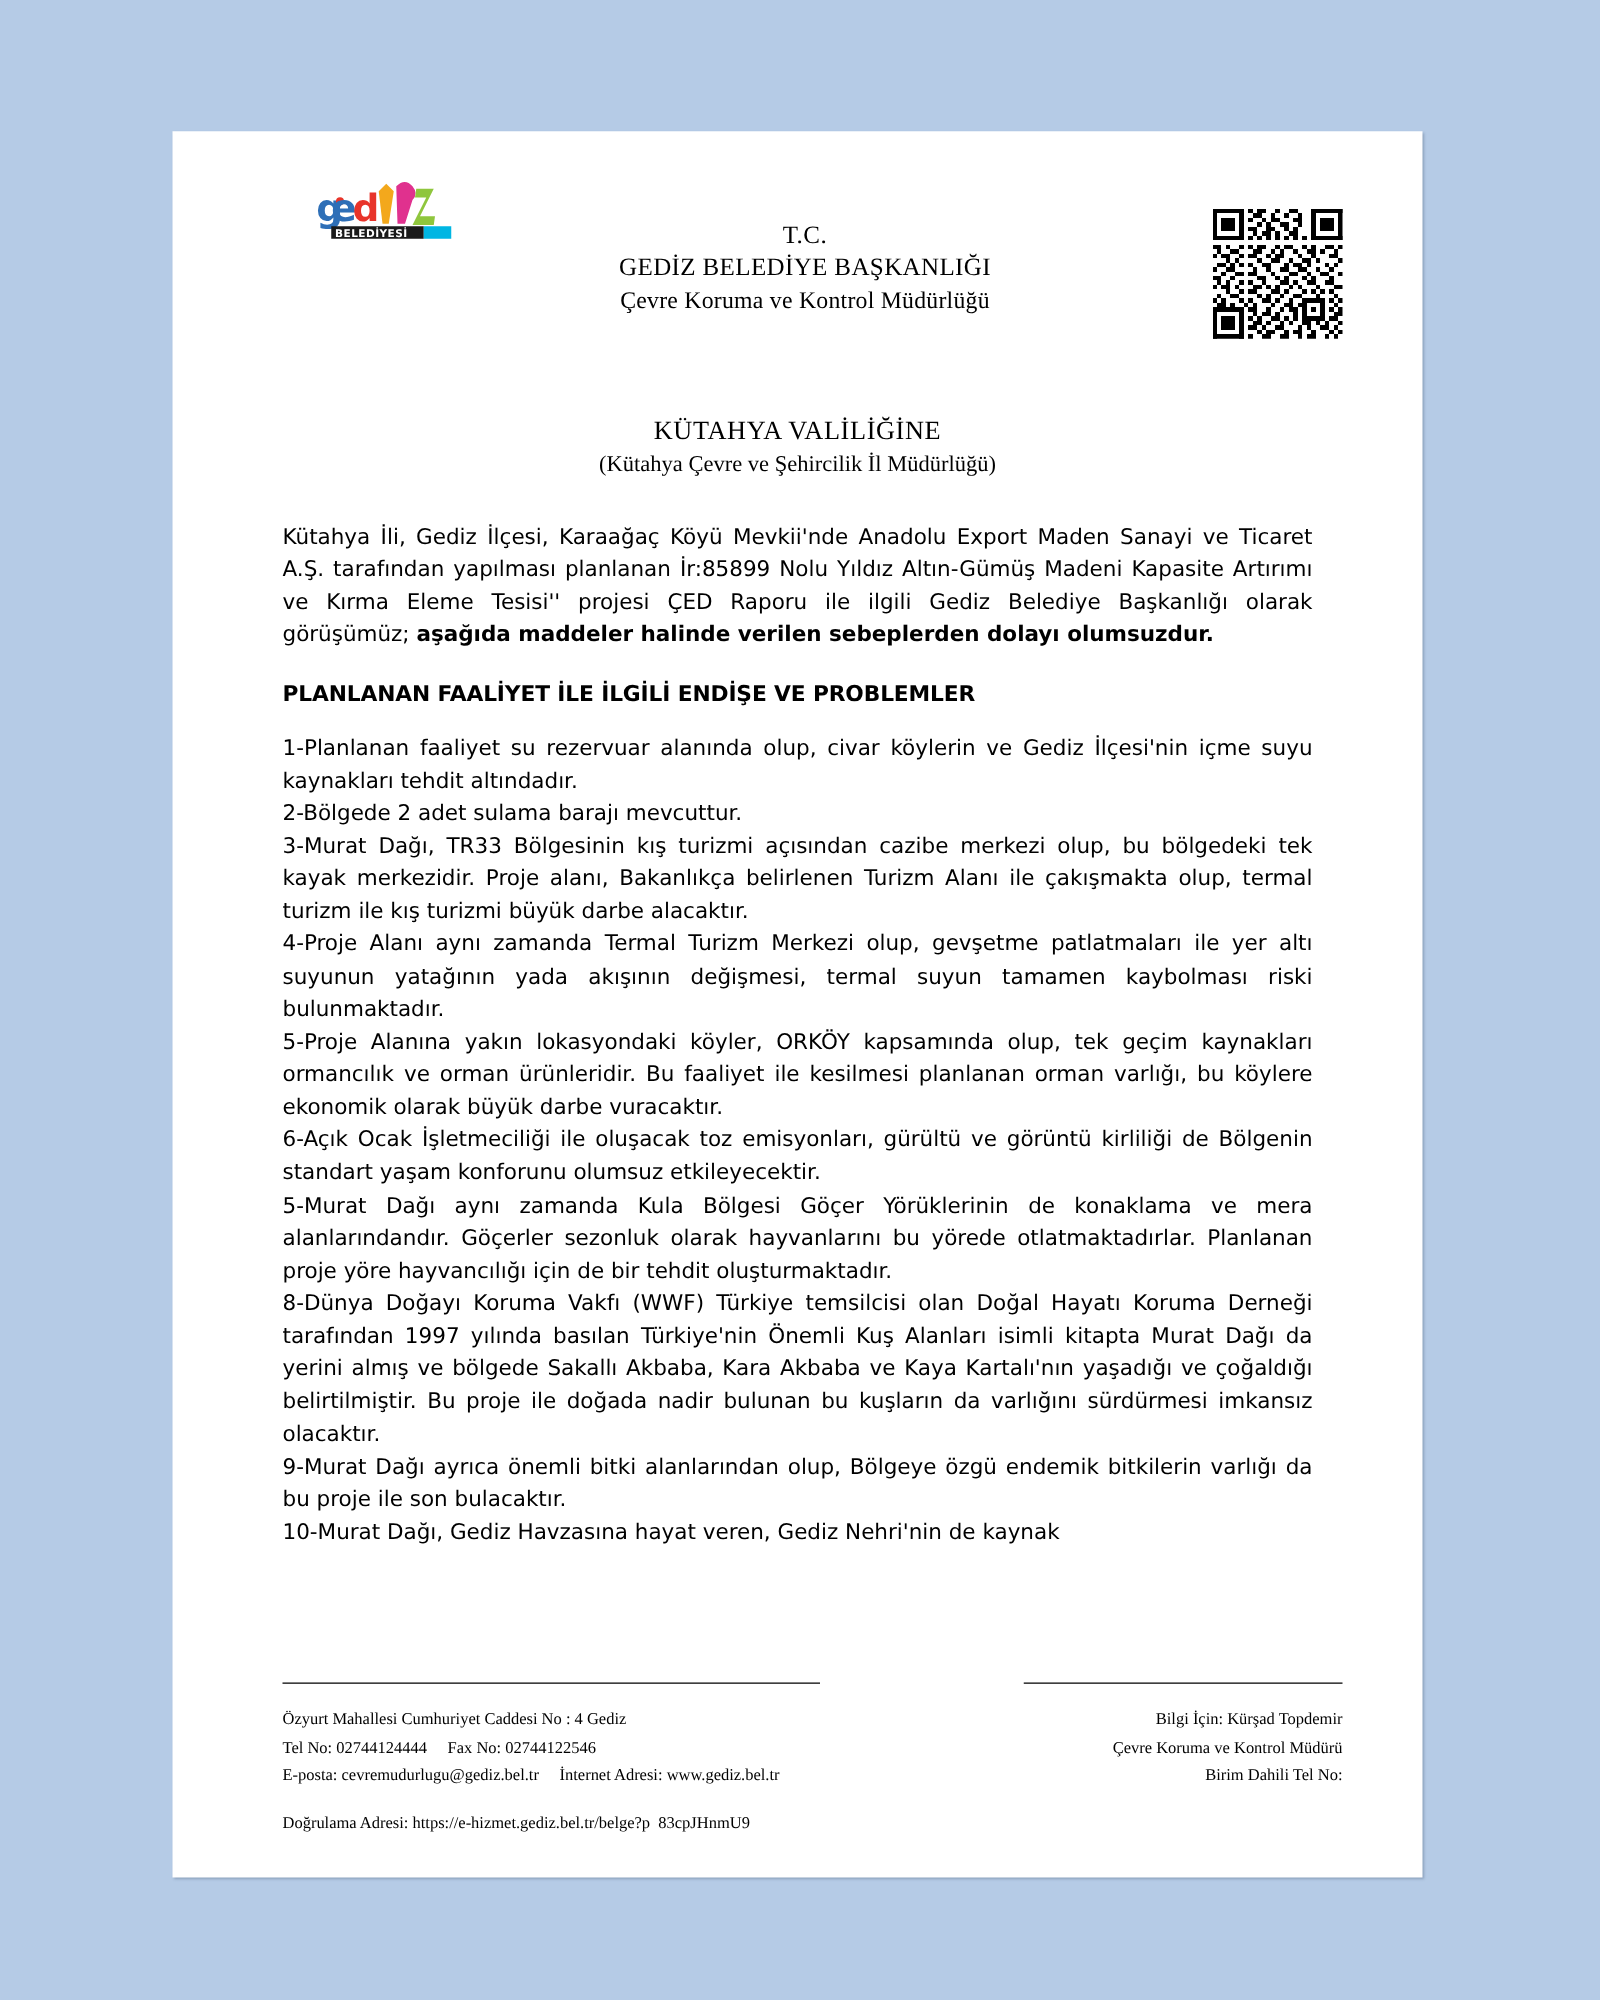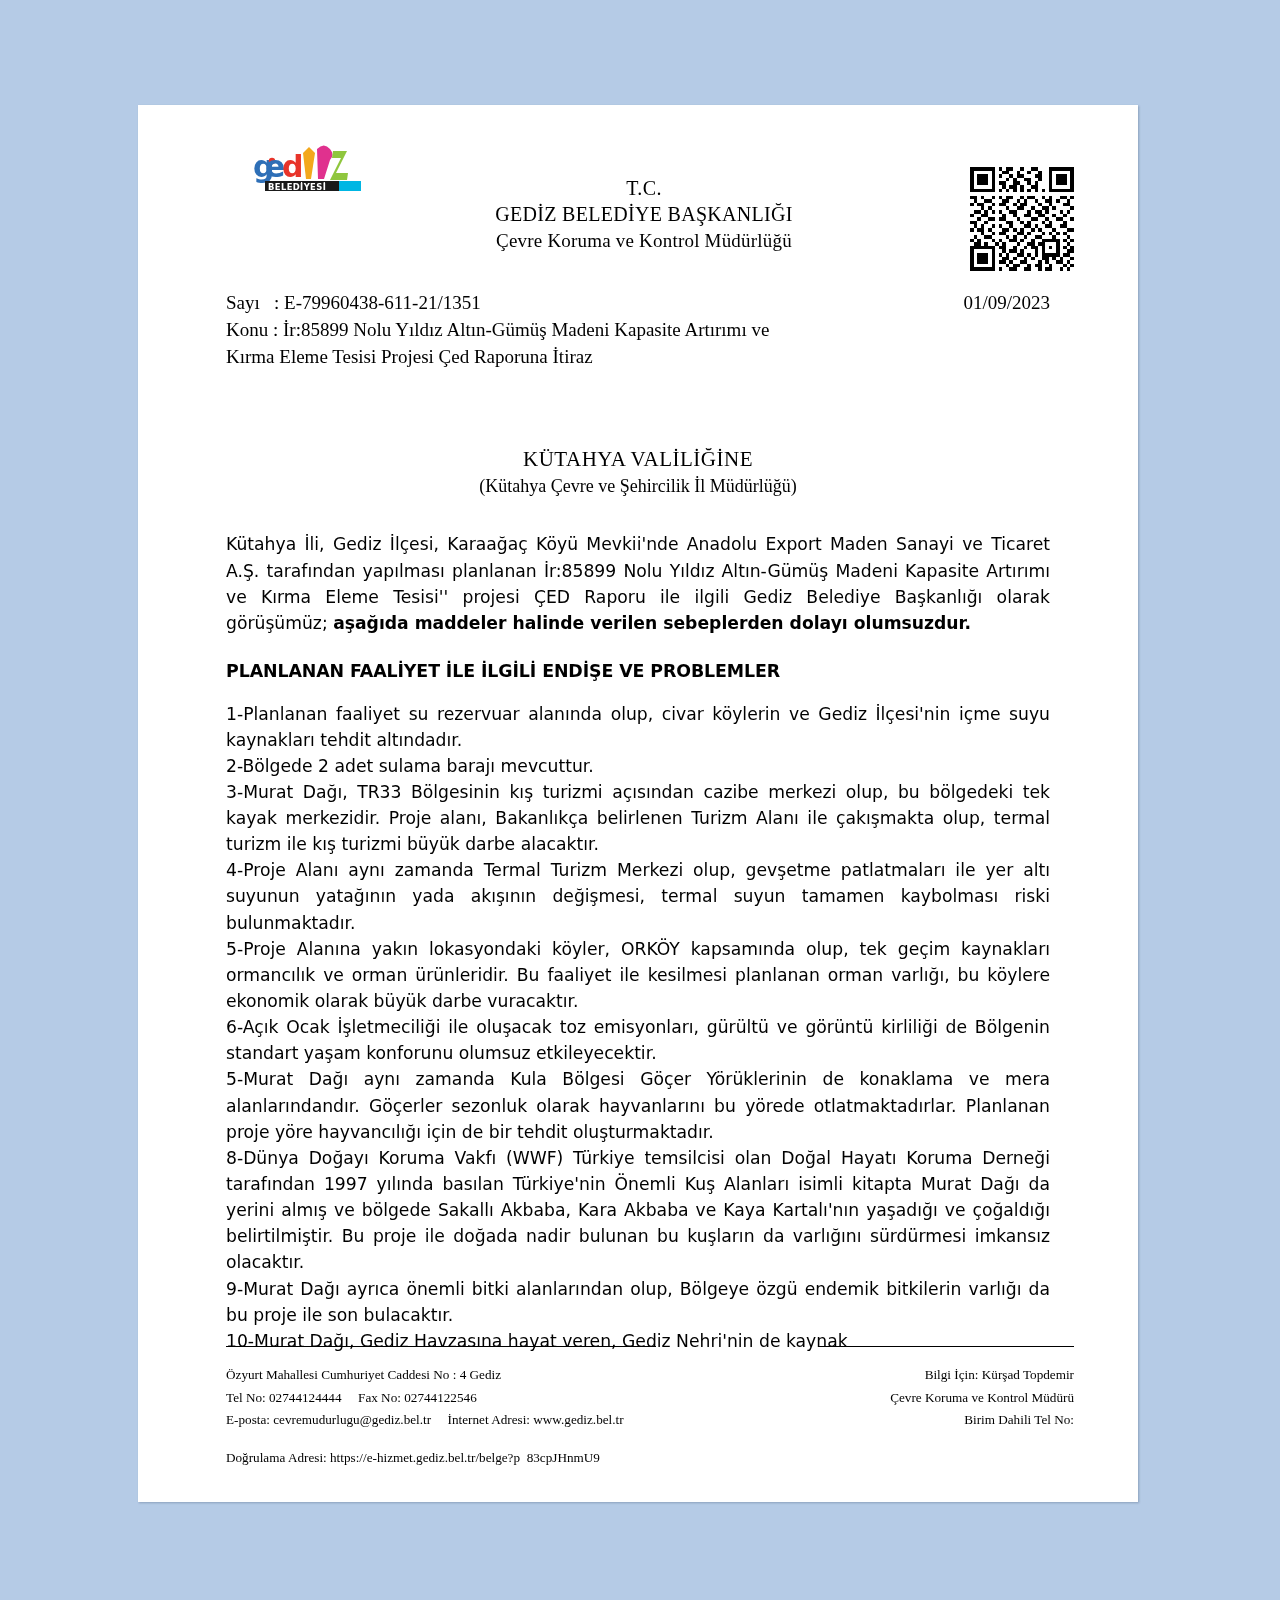--- a/index.html
+++ b/index.html
@@ -72,21 +72,21 @@
     position: absolute;
     right: 0;
     top: 0;
     font-size: 19px;
   }
   .meta .row  { white-space: pre; }
   .meta .row2 { white-space: normal; max-width: 640px; }
 
   
   .addressee {
-    margin-top: 74px;
+    margin-top: 40px;
     text-align: center;
     line-height: 1.4;
   }
   .addressee .line1 { font-size: 21px; letter-spacing: .5px; }
   .addressee .line2 { font-size: 18px; }
 
   
   .body {
     margin: 32px 88px 0 88px;
     font-family: "DejaVu Sans", sans-serif;
@@ -403,26 +403,20 @@
           <rect x="15" y="28" width="2" height="1"></rect>
             <rect x="19" y="28" width="1" height="1"></rect>
           <rect x="21" y="28" width="2" height="1"></rect>
             <rect x="25" y="28" width="1" height="1"></rect>
           <rect x="27" y="28" width="1" height="1"></rect>
         </g>
       </svg>
     </div>
   </div>
 
-  <div class="meta">
-    <div class="row">Sayı   : E-79960438-611-21/1351</div>
-    <div class="date">01/09/2023</div>
-    <div class="row2">Konu : İr:85899 Nolu Yıldız Altın-Gümüş Madeni Kapasite Artırımı ve</div>
-    <div class="row2">Kırma Eleme Tesisi Projesi Çed Raporuna İtiraz</div>
-  </div>
 
   <div class="addressee">
     <div class="line1">KÜTAHYA VALİLİĞİNE</div>
     <div class="line2">(Kütahya Çevre ve Şehircilik İl Müdürlüğü)</div>
   </div>
 
   <div class="body">
 
     <p class="intro"><span>Kütahya İli,  Gediz İlçesi, Karaağaç Köyü Mevkii'nde Anadolu Export Maden Sanayi ve Ticaret A.Ş. tarafından yapılması planlanan İr:85899 Nolu  Yıldız Altın-Gümüş Madeni Kapasite Artırımı  ve Kırma Eleme Tesisi'' projesi ÇED Raporu ile ilgili Gediz Belediye Başkanlığı olarak görüşümüz; </span><b>aşağıda maddeler halinde verilen sebeplerden dolayı olumsuzdur.</b></p>
 

